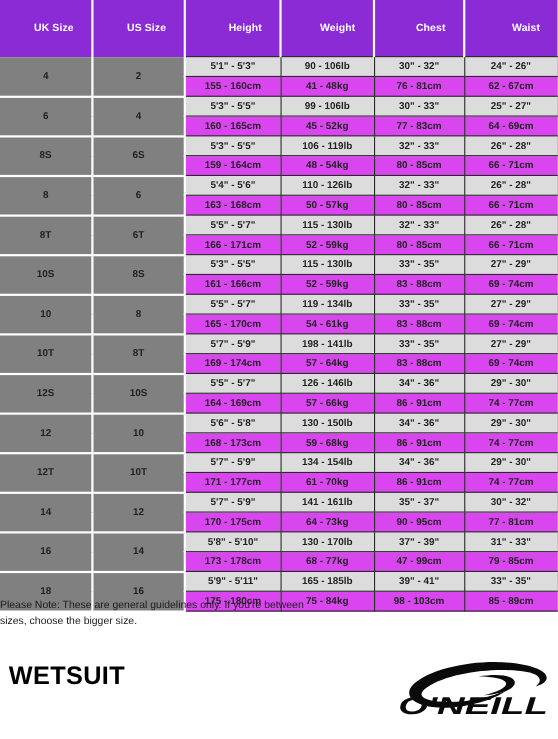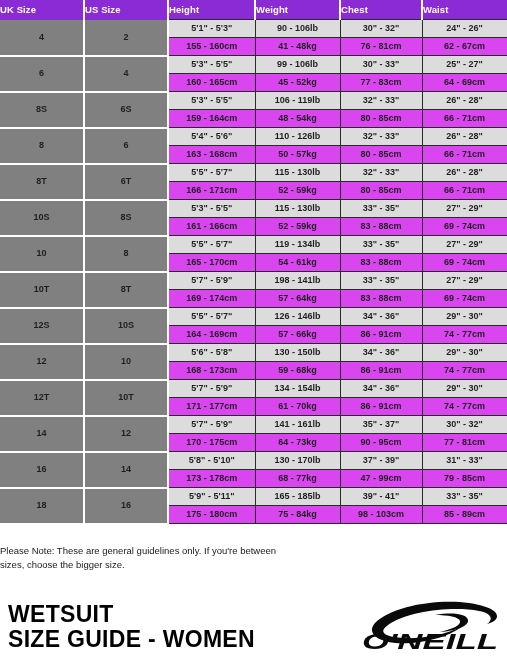--- a/index.html
+++ b/index.html
@@ -29,22 +29,22 @@
   #size-table col.c-cst  { width: 82px; }
   #size-table col.c-wst  { width: 85px; }
 
   #size-table th {
     background: #8B2BD6;
     color: #ffffff;
     font-size: 9.5px;
     font-weight: bold;
     height: 19px;
     line-height: 19px;
-    padding: 0;
-    text-align: left;
+    padding: 16px;
+    text-align: right;
     border-right: 2px solid #ffffff;
     letter-spacing: .1px;
   }
   #size-table th:last-child { border-right: none; }
 
   #size-table td {
     padding: 0;
     height: 17px;
     line-height: 17px;
     text-align: center;
@@ -329,21 +329,20 @@
         <td class="m-cell">98 - 103cm</td>
         <td class="m-cell last">85 - 89cm</td>
       </tr>
     </tbody>
 </table>
 
 <div id="note">Please Note: These are general guidelines only. If you're between sizes, choose the bigger size.</div>
 
 <div id="footer-title">
   <div>WETSUIT</div>
-  <div>SIZE GUIDE - WOMEN</div>
 </div>
 
 <div id="brand-logo">
   <svg viewBox="0 0 280 104" width="140" height="52" aria-hidden="true">
 
     <path d="M30 46 C70 6 190 -8 252 14 C282 24 280 42 254 48 C268 38 262 26 238 22
              C186 12 96 22 56 50 C36 64 48 74 86 76 C120 78 170 70 202 54
              C176 76 112 90 70 86 C30 82 14 64 30 46 Z" fill="#0a0a0a"></path>
 
     <path d="M150 30 C186 24 214 28 216 40 C218 52 192 62 160 64

